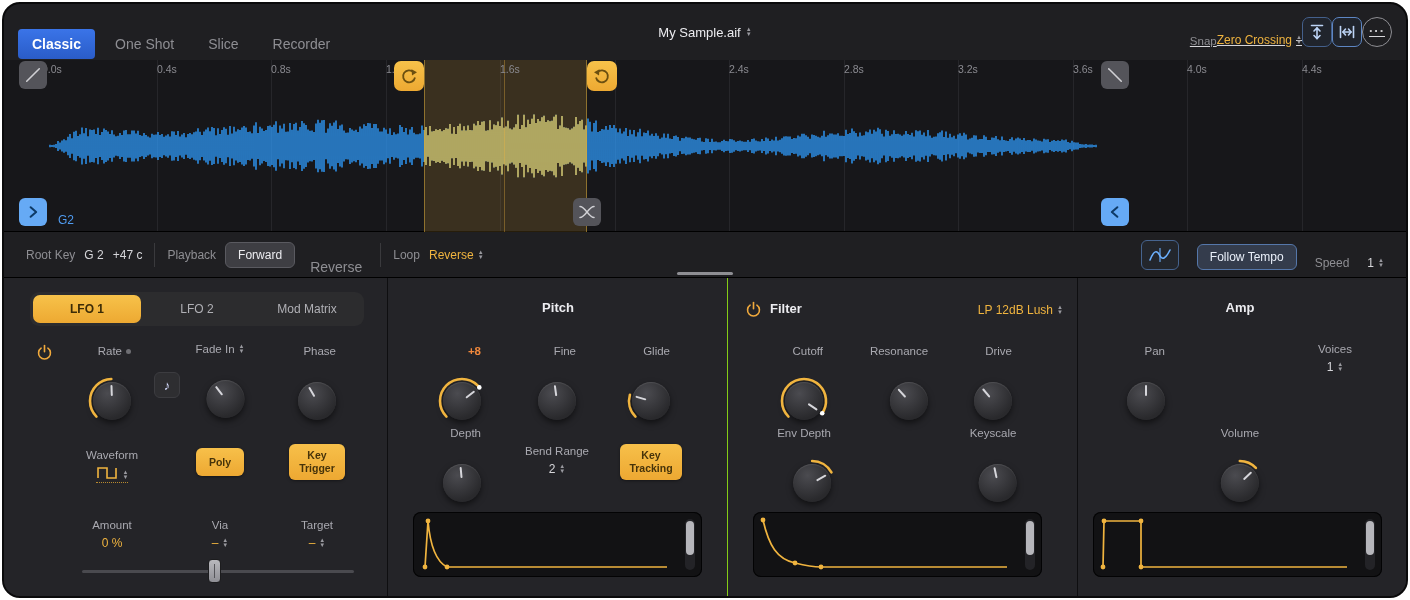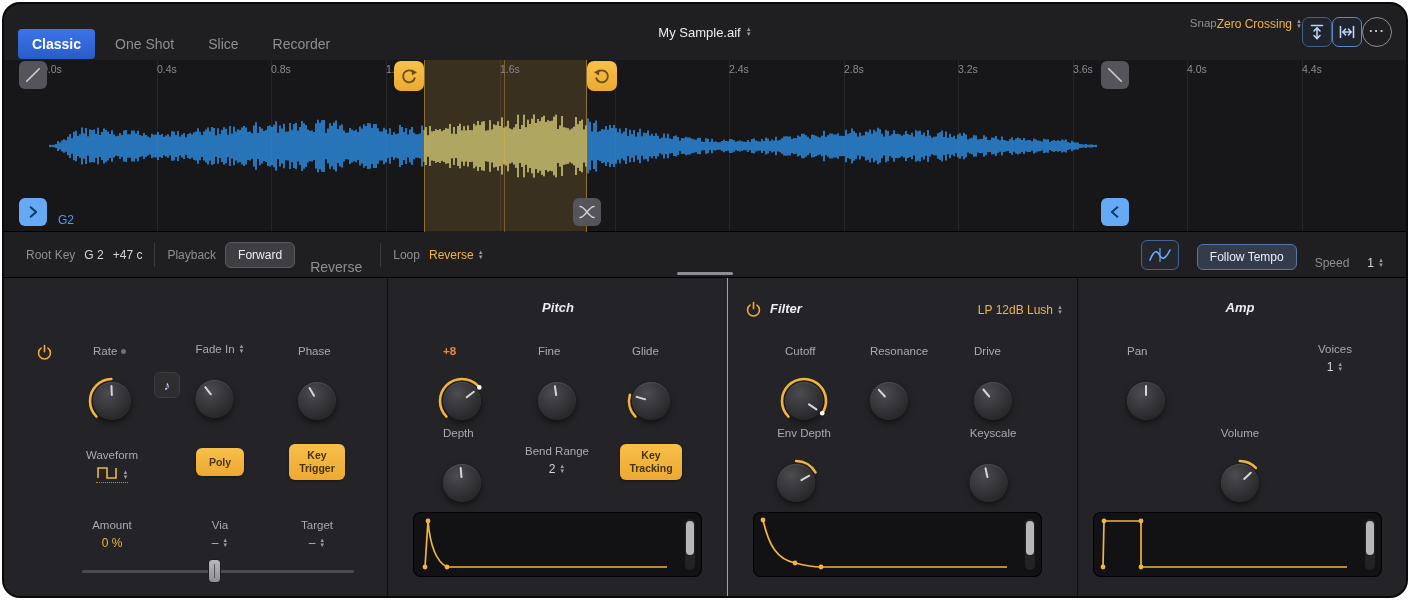--- a/index.html
+++ b/index.html
@@ -6,21 +6,21 @@
   *{box-sizing:border-box;}
   button{font-family:inherit;border:none;background:none;padding:0;cursor:pointer;}
   .app{position:relative;width:1406px;height:596px;margin:2px;background:#1f1f22;border:2px solid #0a0a0b;border-radius:18px;overflow:hidden;color:#d6d6da;}
 
   
   .topbar{position:absolute;left:0;top:0;width:100%;height:56px;display:flex;align-items:center;padding:0 14px;}
   .mode-tabs{display:flex;align-items:center;gap:6px;}
   .mode-tab{color:#8e8e93;font-size:14px;padding:7px 14px;border-radius:4px;margin-top:24px;}
   .mode-tab.active{background:linear-gradient(#3a74e8,#2a5cc8);color:#fff;font-weight:600;}
   .file-select{position:absolute;left:50%;transform:translateX(-50%);display:flex;align-items:center;gap:5px;color:#ececf0;font-size:13px;cursor:pointer;}
-  .topbar-right{margin-left:auto;display:flex;align-items:flex-start;gap:0;}
+  .topbar-right{margin-left:auto;display:flex;align-items:flex-end;gap:0;text-decoration:underline;}
   .lbl{color:#8e8e93;font-size:11.5px;}
   .val{color:#f0b43f;font-size:12px;}
   .val-select{display:flex;align-items:center;gap:4px;cursor:pointer;}
   .updn{display:inline-flex;flex-direction:column;align-items:center;font-size:6px;line-height:5px;color:#9a9aa0;}
   .updn::before{content:"▲";}
   .updn::after{content:"▼";}
   .icon-btn{width:30px;height:30px;border-radius:7px;border:1px solid #44608c;background:#20242c;display:flex;align-items:center;justify-content:center;}
   .icon-btn.bright{border-color:#5d86c4;}
   .round-btn{width:30px;height:30px;border-radius:50%;border:1.5px solid #8e8e93;color:#c8c8cc;font-size:13px;font-weight:700;letter-spacing:1px;display:flex;align-items:center;justify-content:center;padding-bottom:4px;}
 
@@ -48,28 +48,28 @@
   .tempo-btn{background:#343c4c;border:1px solid #5577aa;border-radius:6px;color:#e8eef8;font-size:12px;padding:5px 12px;}
   .scroll-pill{position:absolute;left:50%;bottom:2px;transform:translateX(-50%);width:56px;height:3px;border-radius:2px;background:#8e8e93;}
 
   
   .panel{position:absolute;left:0;top:274px;right:0;bottom:0;background:#242428;}
   .col{position:absolute;top:0;bottom:0;}
   .col-lfo{left:0;width:383px;}
   .col-pitch{left:383px;width:340px;border-left:1px solid #0e0e10;}
   .col-filter{left:723px;width:350px;border-left:1px solid #84cc16;}
   .col-amp{left:1073px;width:337px;border-left:1px solid #0e0e10;}
-  .sec-title{position:absolute;font-size:13px;font-weight:700;color:#ececf0;white-space:nowrap;font-style:italic;}
+  .sec-title{position:absolute;font-size:13px;font-weight:700;color:#ececf0;white-space:nowrap;}
   .centered{transform:translateX(-50%);}
 
   .lfo-tabs{position:absolute;left:26px;top:14px;width:334px;height:34px;background:#2c2c2e;border-radius:9px;display:flex;padding:3px;gap:2px;}
   .lfo-tab{flex:1;border-radius:7px;color:#b0b0b5;font-size:12px;}
   .lfo-tab.active{background:linear-gradient(#f7c24a,#eda932);color:#3c2c07;font-weight:700;}
 
-  .kwrap{position:absolute;display:flex;flex-direction:column;align-items:flex-start;gap:24px;transform:translateX(-50%);}
+  .kwrap{position:absolute;display:flex;flex-direction:column;align-items:flex-end;gap:24px;transform:translateX(-50%);}
   .klabel{font-size:11.5px;color:#a9a9b0;display:flex;gap:4px;align-items:center;white-space:nowrap;height:14px;}
   .klabel.orange{color:#f0883c;font-weight:600;}
   .knob{position:relative;width:38px;height:38px;border-radius:50%;background:radial-gradient(circle at 38% 30%,#4b4b50,#29292c 72%);box-shadow:0 3px 6px rgba(0,0,0,.55),inset 0 1px 1px rgba(255,255,255,.10);}
   .knob::after{content:"";position:absolute;left:calc(50% - 1px);top:3px;width:2px;height:11px;border-radius:1px;background:#d6d6db;transform-origin:1px 16px;transform:rotate(var(--rot,0deg));}
   .karc{position:absolute;left:-6px;top:-6px;width:50px;height:50px;overflow:visible;}
   .karc circle.arc{fill:none;stroke:#f0b43f;stroke-width:2.6;stroke-linecap:round;}
   .karc circle.dot{fill:#fff;}
 
   .power{position:absolute;width:17px;height:17px;}
   .note-btn{position:absolute;width:26px;height:26px;border-radius:6px;background:#2e2e31;border:1px solid #3c3c40;color:#d6dcff;font-size:13px;display:flex;align-items:center;justify-content:center;}
@@ -265,20 +265,25 @@
         <span class="white-val">1</span>
         <span class="updn"></span>
       </div>
     </div>
     <div class="scroll-pill"></div>
   </div>
 
   <div class="panel">
 
     <section class="col col-lfo">
+      <div class="lfo-tabs">
+        <button class="lfo-tab active">LFO 1</button>
+        <button class="lfo-tab">LFO 2</button>
+        <button class="lfo-tab">Mod Matrix</button>
+      </div>
 
       <button class="power" style="left:32px;top:66px">
         <svg width="17" height="17" viewBox="0 0 18 18">
           <g fill="none" stroke="#f0a93c" stroke-width="1.7" stroke-linecap="round">
             <path d="M5.4 4.4 A6.3 6.3 0 1 0 12.6 4.4"></path>
               <path d="M9 1.6 V8.2"></path>
           </g>
         </svg>
       </button>
 

